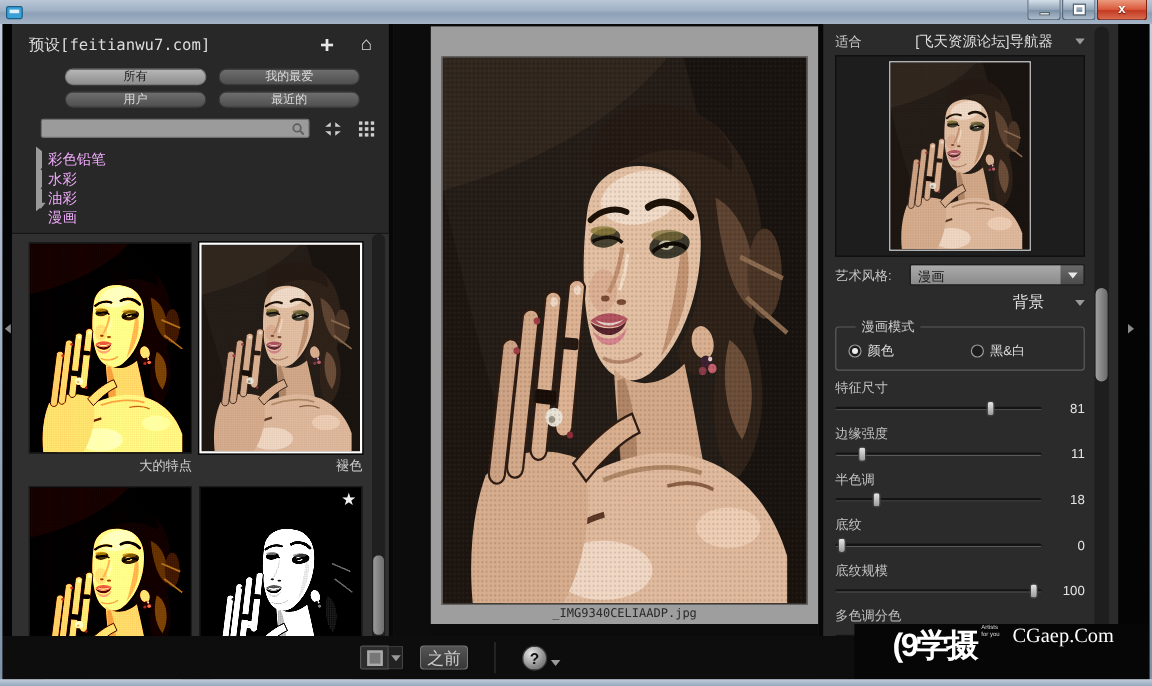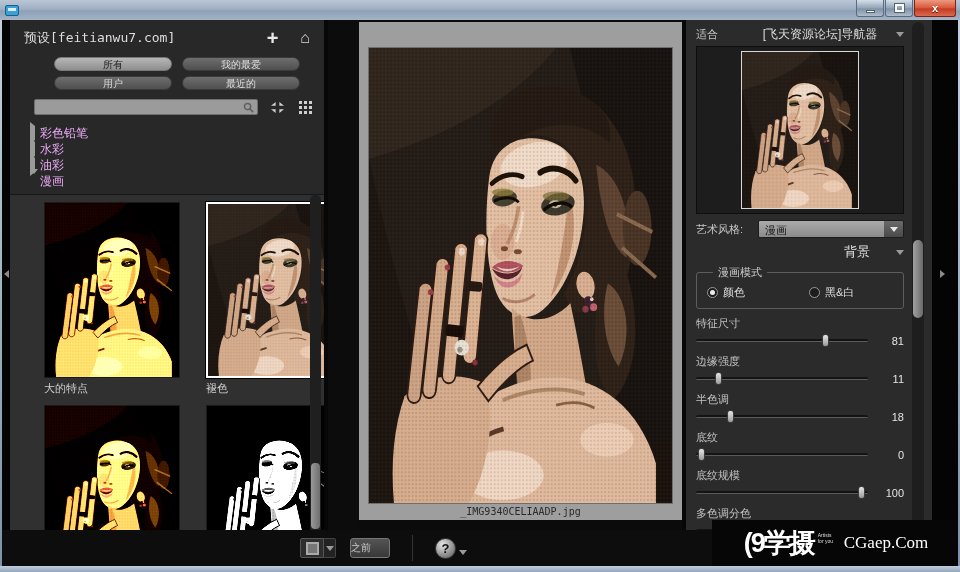--- a/index.html
+++ b/index.html
@@ -57,21 +57,21 @@
   .fit-icon { width:15px; height:13px; margin-right:14px; }
   .grid-icon { width:13px; height:13px; }
   .tree { margin-top:10px; }
   .tree-item { display:flex; align-items:center; padding:1px 0 1px 20px; font-size:12px; color:#f0abfc; height:16px; }
   .tw { width:10px; display:inline-block; }
   .tri-closed { width:0;height:0;border-top:4px solid transparent;border-bottom:4px solid transparent;border-left:5px solid #9a9a9a; }
   .tri-open { width:0;height:0;border-left:4px solid transparent;border-right:4px solid transparent;border-top:5px solid #9a9a9a; }
   .presets { flex:1; margin-top:5px; background:#303030; border-top:1px solid #161616;
     position:relative; overflow:hidden; padding:7px 24px 0 14px; }
   .preset-grid { display:grid; grid-template-columns:1fr 1fr; gap:10px 6px; }
-  .preset { display:flex; flex-direction:column; align-items:flex-start;margin-left:20px; }
+  .preset { display:flex; flex-direction:column; align-items:flex-end; }
   .preset-img { width:136px; height:176px; border:1px solid #1a1a1a; background:#111; position:relative; overflow:hidden; }
   .preset.sel .preset-img { border:2px solid #fff; outline:1px solid #000; }
   .preset-label { font-size:11px; color:#cfcfcf; margin-top:3px; height:14px; }
   .preset-img svg { width:100%; height:100%; display:block; }
   .warm { filter:sepia(.55) saturate(1.9) contrast(1.5) brightness(1.02); }
   .bw { filter:grayscale(1) contrast(2.4) brightness(1.25); }
   .star { position:absolute; top:2px; right:4px; color:#f2f2f2; font-size:14px; z-index:2; }
   .lp-scroll { position:absolute; right:3px; top:0; bottom:0; width:11px; background:#1f1f1f; border-radius:5px; }
   .lp-thumb { position:absolute; right:4px; top:268px; width:9px; height:66px; border-radius:4px;
     background:linear-gradient(90deg,#9a9a9a,#6e6e6e); }
@@ -133,27 +133,27 @@
   
   .bottom-bar { position:absolute; left:0; right:0; bottom:6px; height:36px; background:#0d0d0d;
     z-index:20; display:flex; align-items:center; }
   .bb-left { display:flex; align-items:center; margin-left:300px; }
   .view-btn { width:24px; height:20px; background:#2d2d2d; border:1px solid #555; border-radius:2px 0 0 2px;
     display:flex; align-items:center; justify-content:center; }
   .view-glyph { width:13px; height:13px; border:2px solid #aaa; background:#777; }
   .view-dd { width:12px; height:20px; background:#222; border:1px solid #444; border-left:none;
     display:flex; align-items:center; justify-content:center; border-radius:0 2px 2px 0; }
   .before-btn { margin-left:14px; width:40px; height:20px; background:linear-gradient(#545454,#383838);
-    border:1px solid #777; border-radius:3px; color:#ccc; font-size:10px; line-height:18px; }
+    border:1px solid #777; border-radius:3px; color:#ccc; font-size:14px; text-align:center; line-height:18px; }
   .bb-sep { width:1px; height:26px; background:#333; margin:0 22px; }
   .help-btn { width:21px; height:21px; border-radius:50%; background:radial-gradient(circle at 35% 30%,#e8e8e8,#8c8c8c 60%,#5a5a5a);
     border:1px solid #3a3a3a; color:#111; font-size:13px; font-weight:bold; text-align:center; line-height:19px; }
   .help-dd { margin:8px 0 0 3px; }
   .watermark { position:absolute; right:0; bottom:6px; height:46px; width:248px; background:#060606;
-    z-index:21; display:flex; align-items:center; justify-content:center; }
+    z-index:21; display:flex; justify-content:center; }
   .wm-logo { color:#fff; font-size:27px; font-weight:bold; letter-spacing:-2px; }
   .wm-tag { color:#ddd; font-size:5px; line-height:1.2; width:16px; margin:0 10px 10px 4px; }
   .wm-site { color:#fff; font-size:17px; font-weight:normal; font-family:"Liberation Serif","DejaVu Serif",serif; }
 </style>
 </head>
 <body>
 
 <svg width="0" height="0" style="position:absolute">
   <defs>
     <pattern id="htp" width="4" height="4" patternUnits="userSpaceOnUse">

